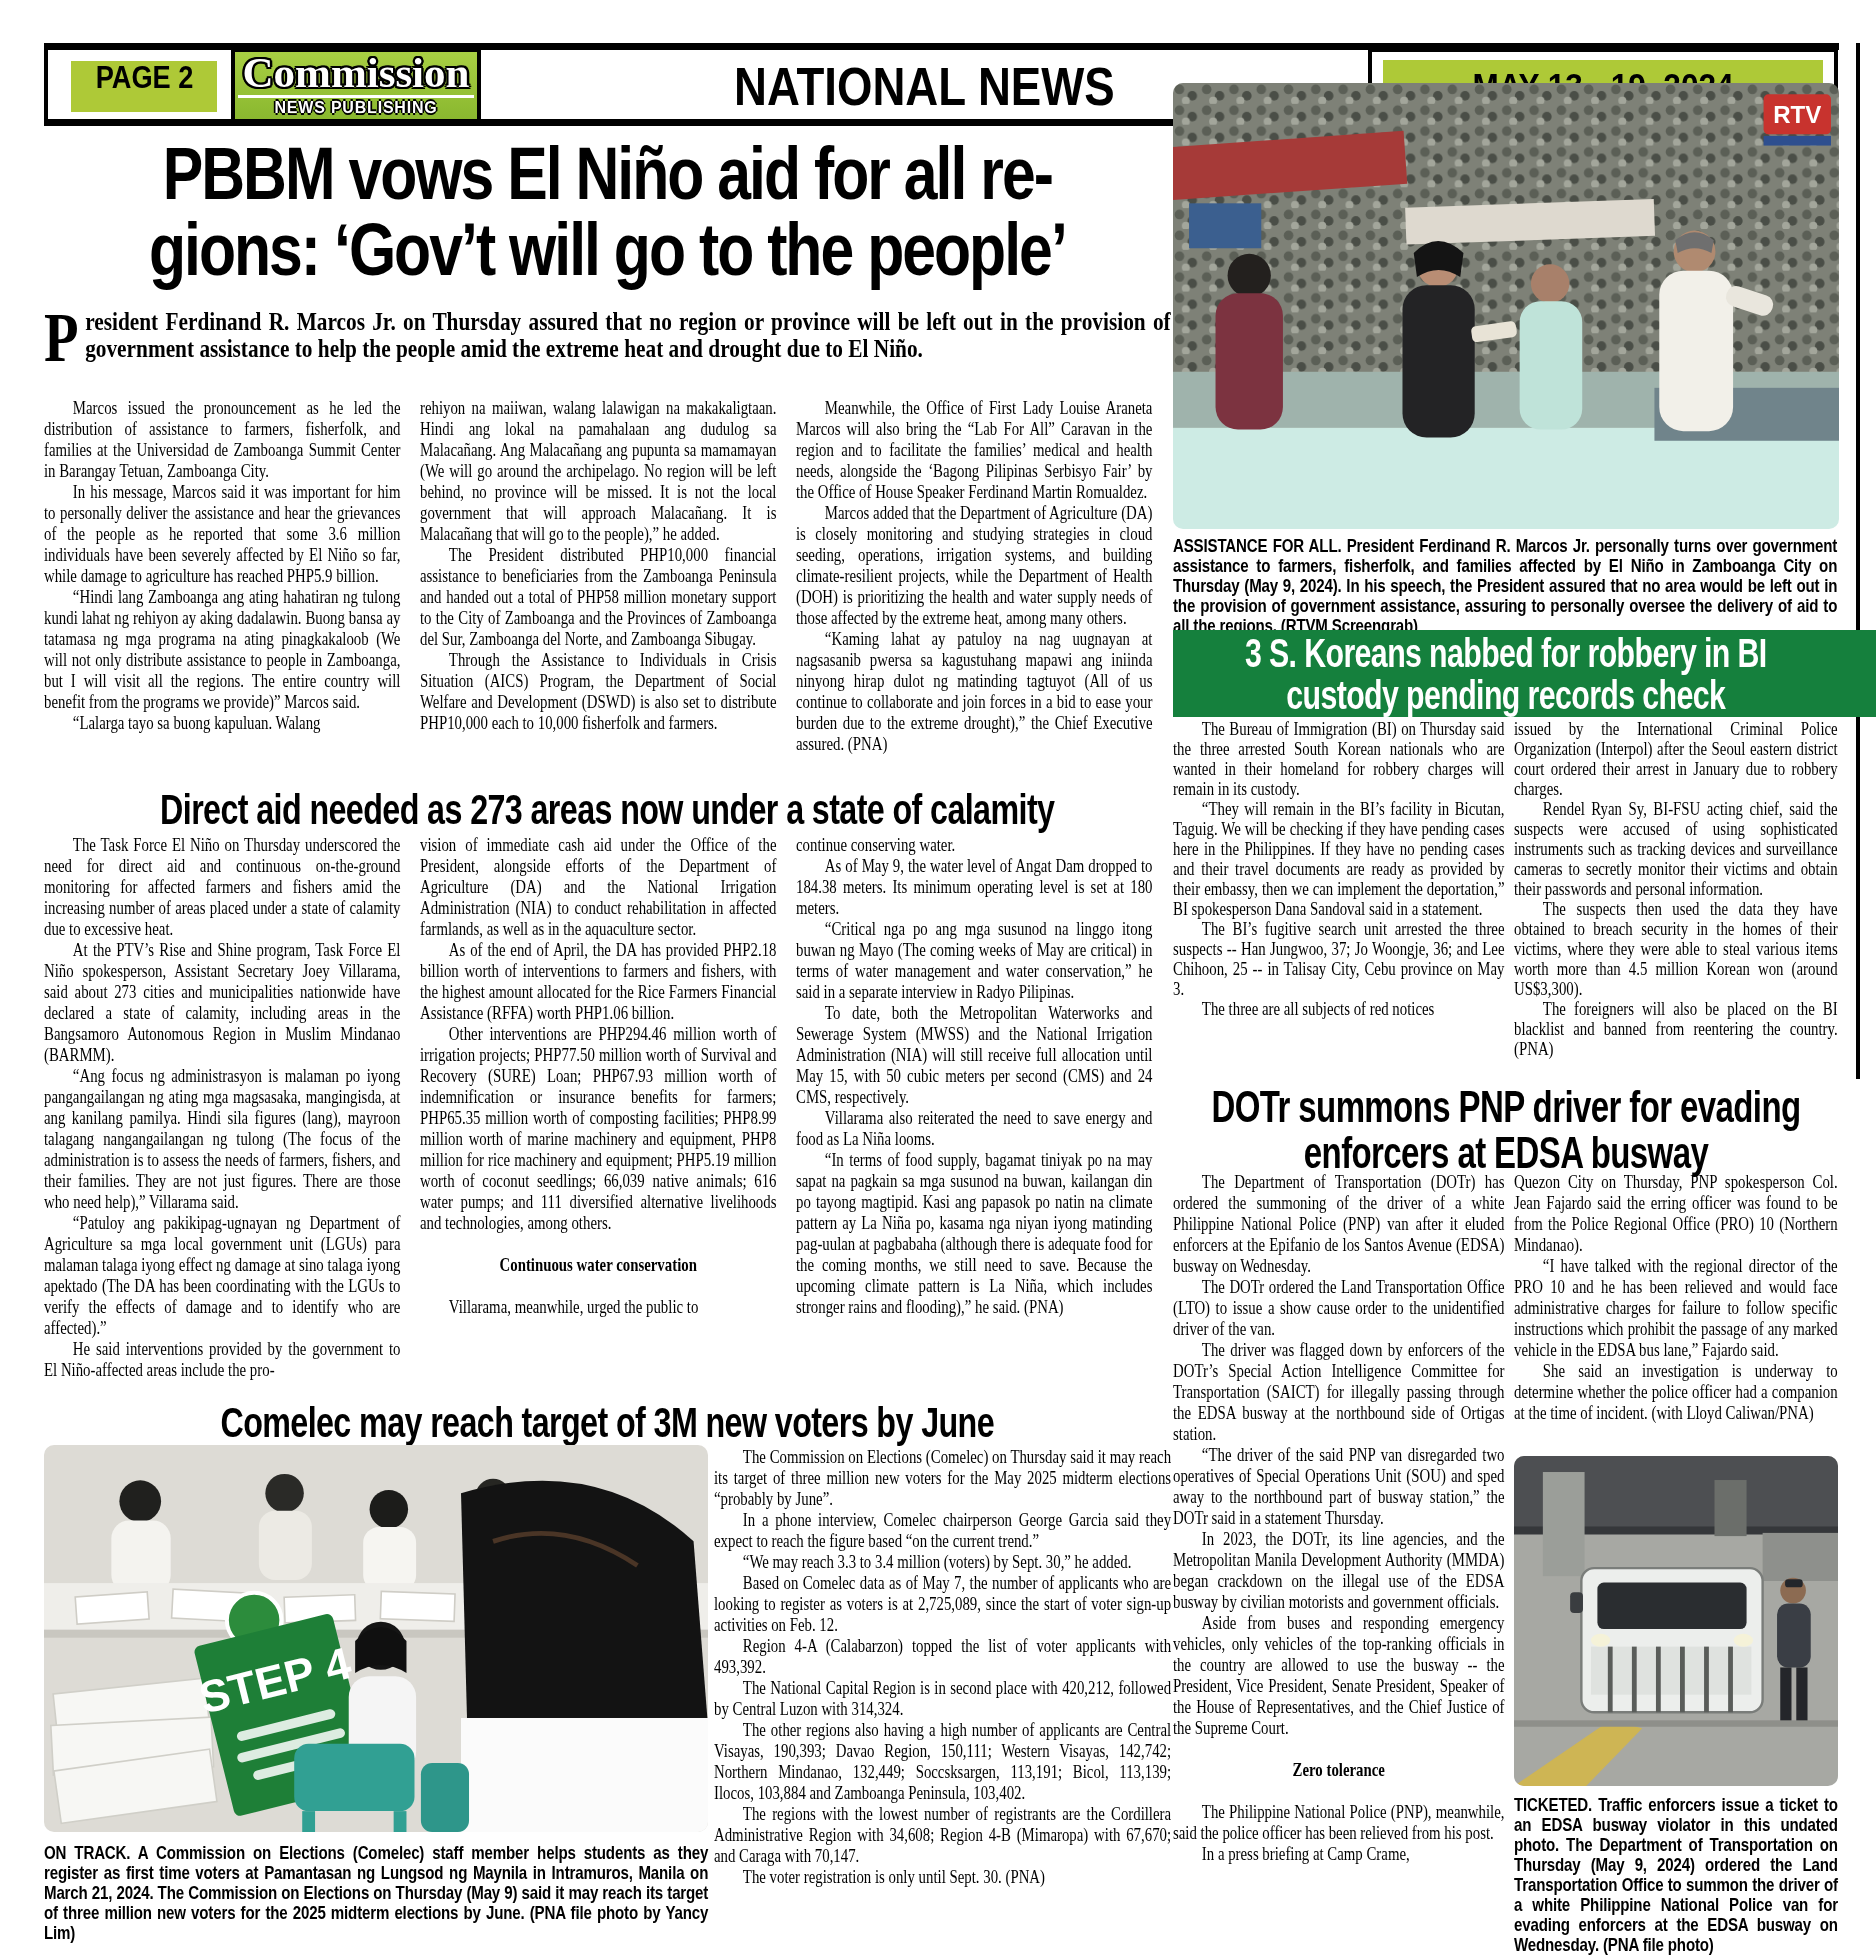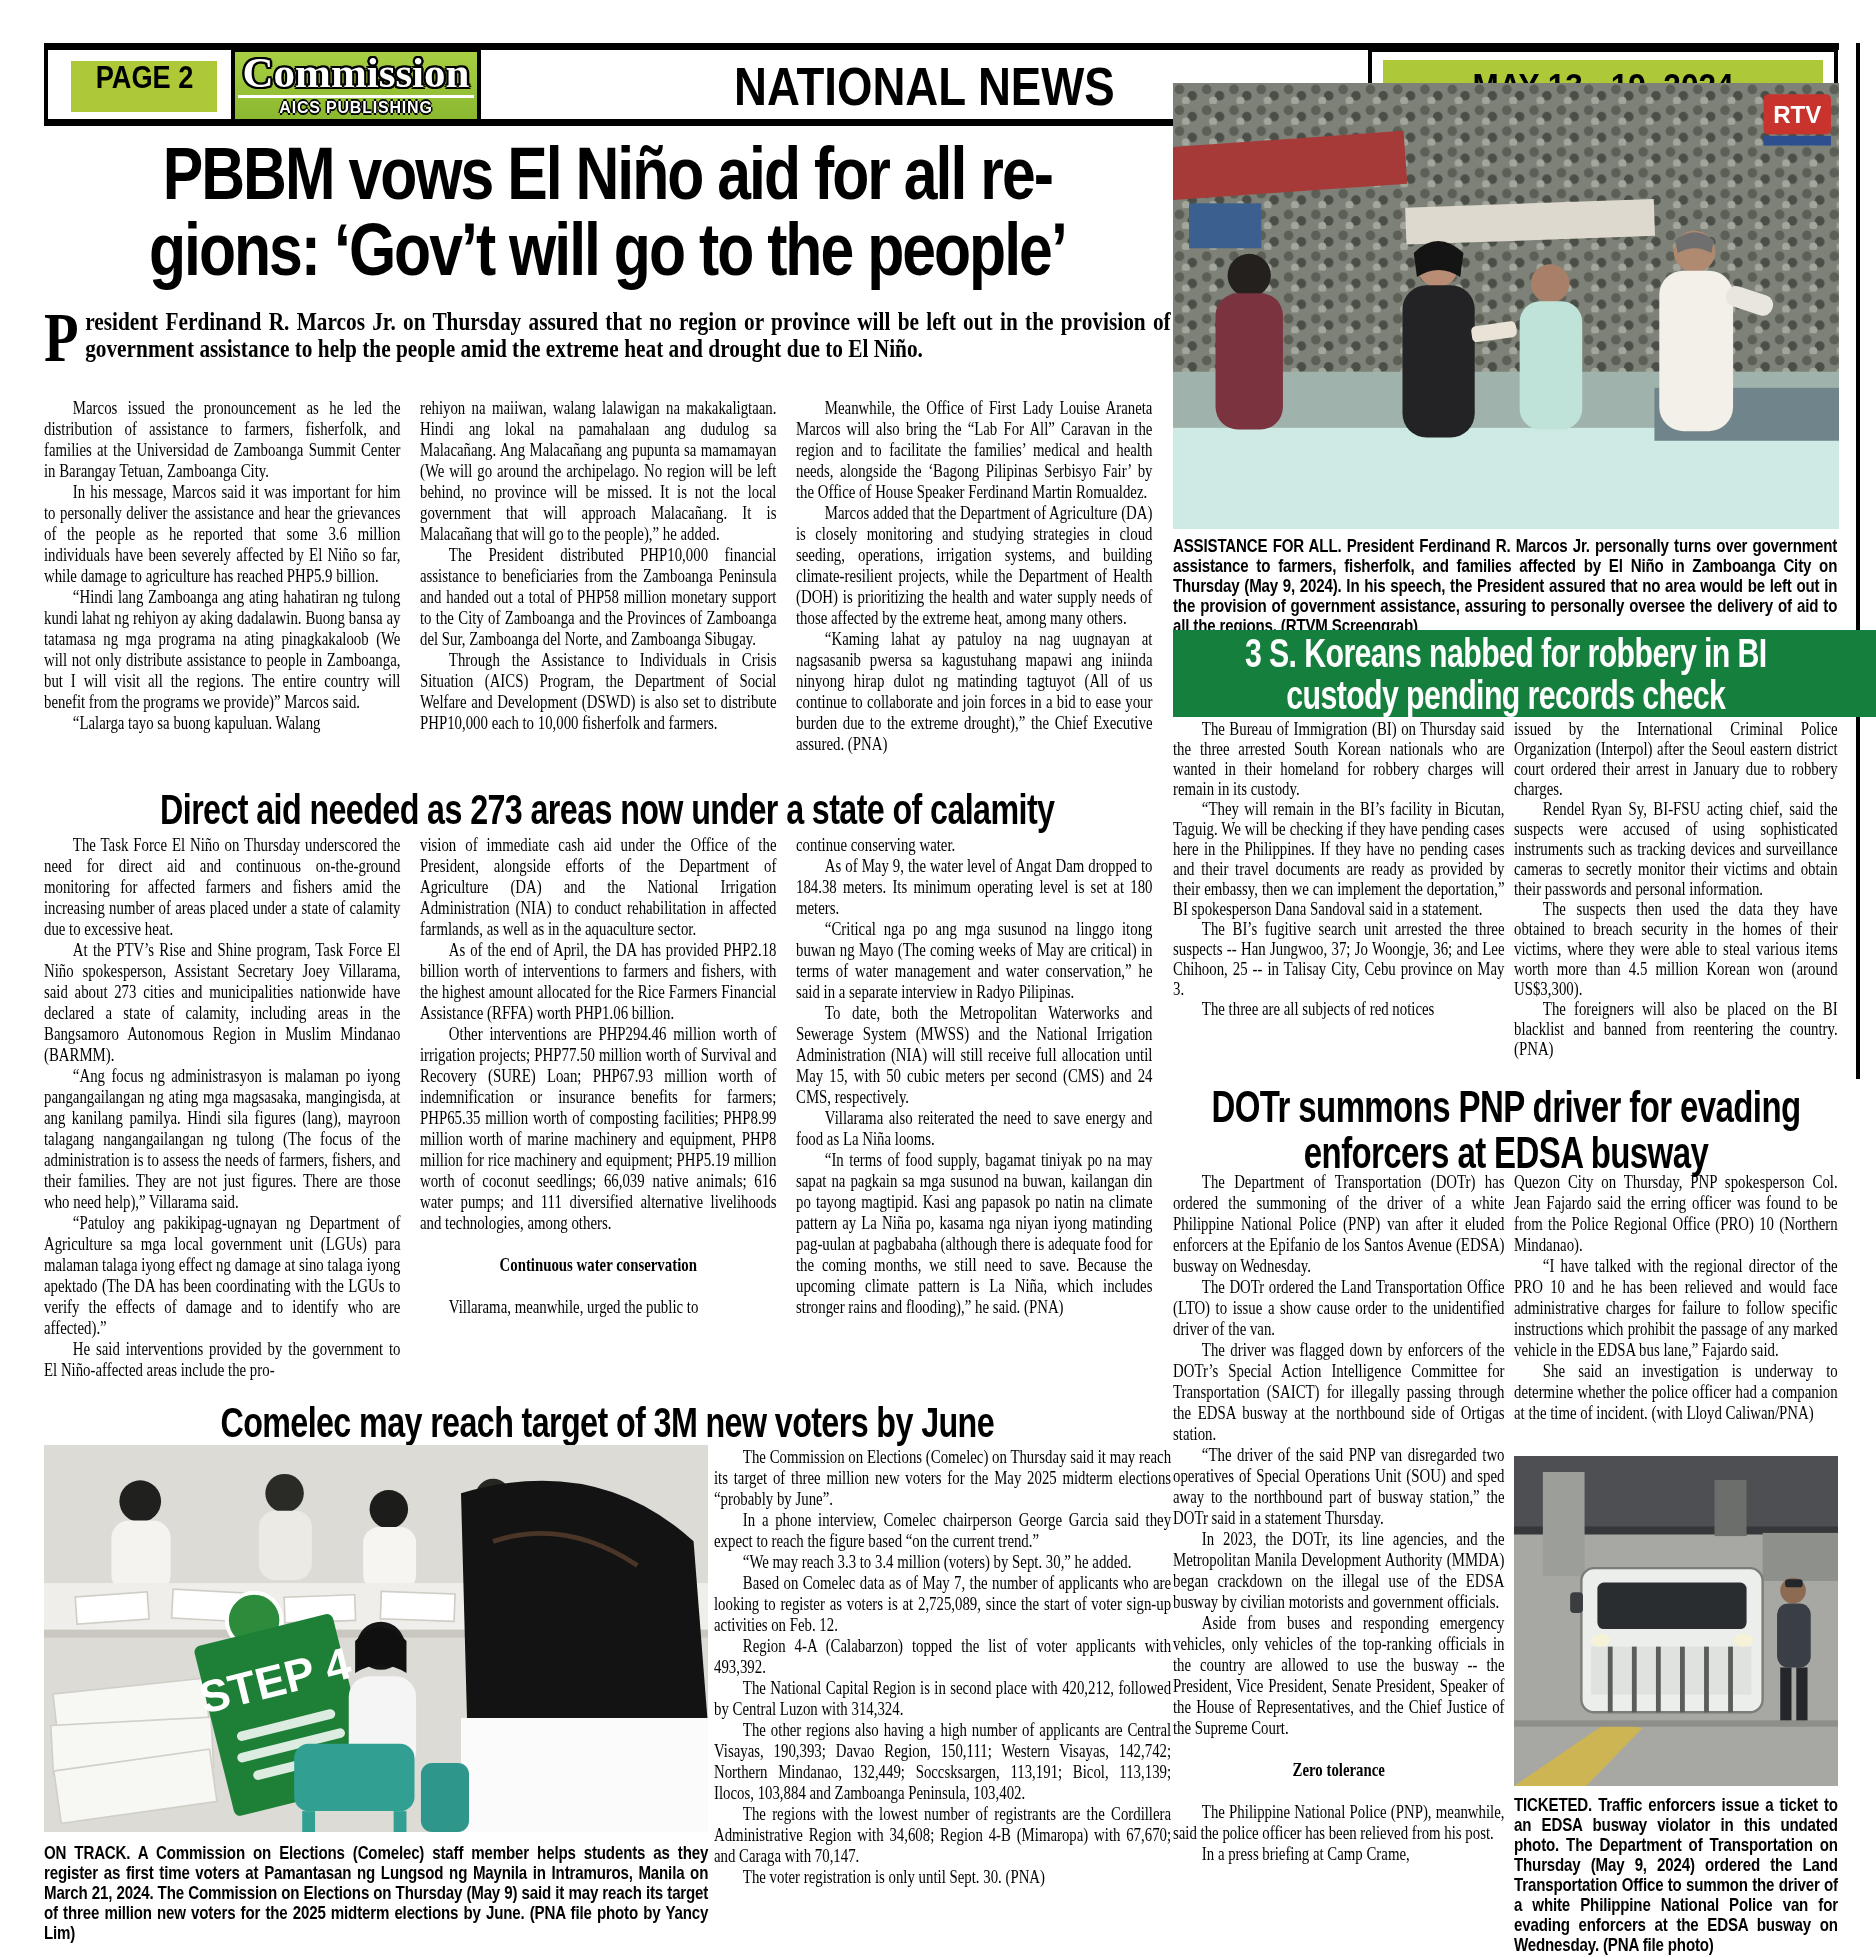--- a/index.html
+++ b/index.html
@@ -71,42 +71,42 @@
   #comelec-col{left:714px;top:1446px;width:586px;}
 
   
   .caption{position:absolute;font:bold 18.4px/20px "Liberation Sans",sans-serif;text-align:justify;
            transform:scaleX(.82);transform-origin:0 0;letter-spacing:-0.2px;}
   #caption-assistance{left:1173px;top:536px;width:810px;}
   #caption-ontrack{left:44px;top:1843px;width:810px;}
   #caption-ticketed{left:1514px;top:1795px;width:395px;}
 
   
-  .photo{position:absolute;overflow:hidden;}
+  .photo{position:absolute;overflow:hidden;border-radius:10px;}
   #photo-assistance{left:1173px;top:83px;width:666px;height:446px;}
   #photo-comelec{left:44px;top:1445px;width:664px;height:387px;}
   #photo-edsa{left:1514px;top:1456px;width:324px;height:330px;}
   .photo svg{display:block;width:100%;height:100%;}
 </style>
 </head>
 <body>
 
 <div id="page">
 
   <div class="rule" id="top-rule"></div>
   <div class="rule" id="header-bottom-rule"></div>
   <div class="rule" id="left-rule"></div>
   <div class="rule" id="right-rule"></div>
 
   <div class="abs" id="page-box">
     <span>PAGE 2</span>
   </div>
   <div class="abs" id="logo-box">
     <div id="logo-title">Commission</div>
-    <div id="logo-strip">AICS PUBLISHING</div>
+    <div id="logo-strip">NEWS PUBLISHING</div>
   </div>
   <div class="abs" id="section-title">NATIONAL NEWS</div>
   <div class="abs" id="date-outer">
     <div id="date-inner">
       <span>MAY 13 - 19, 2024</span>
     </div>
   </div>
 
   <div class="headline" id="main-headline">
     <div>PBBM vows El Niño aid for all re-</div>

